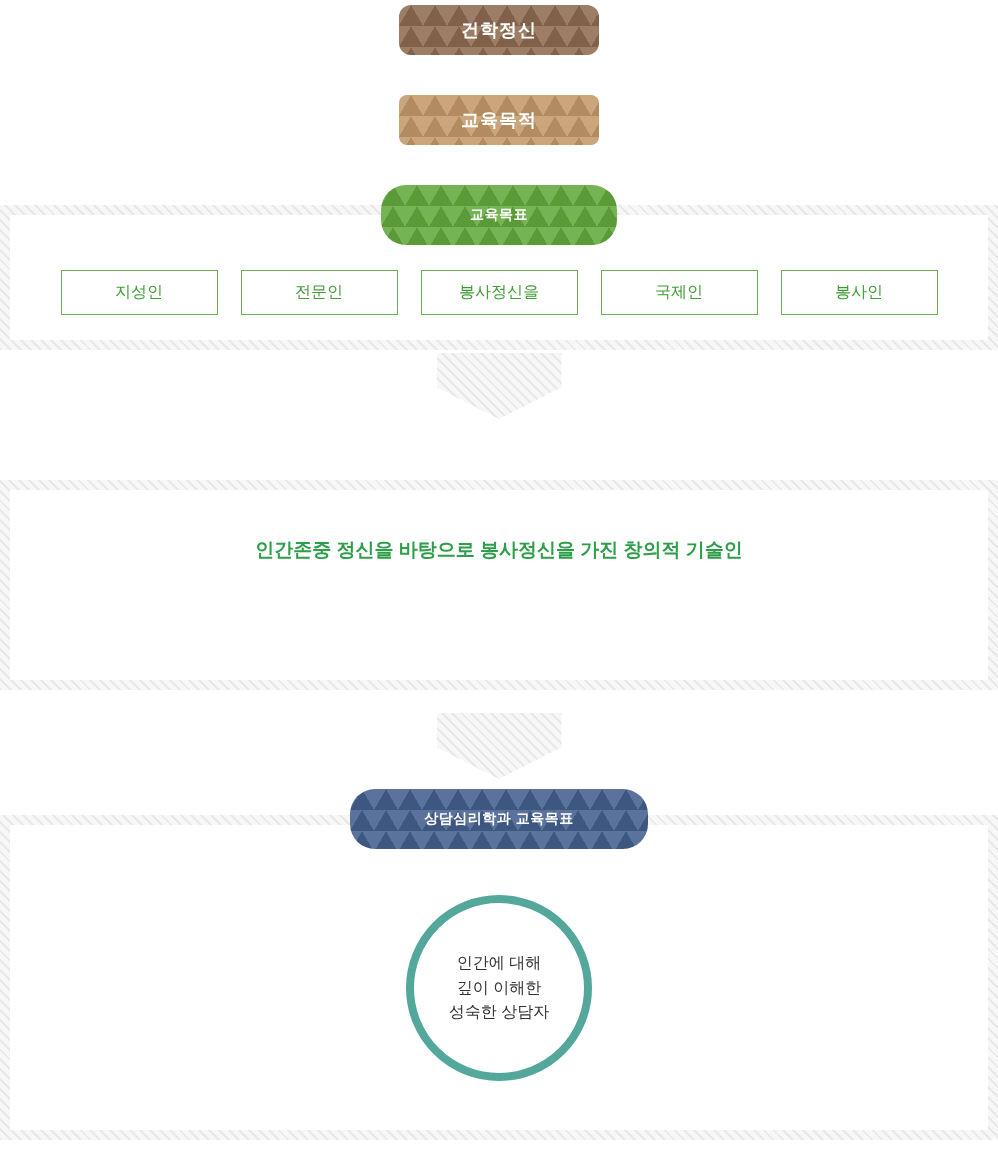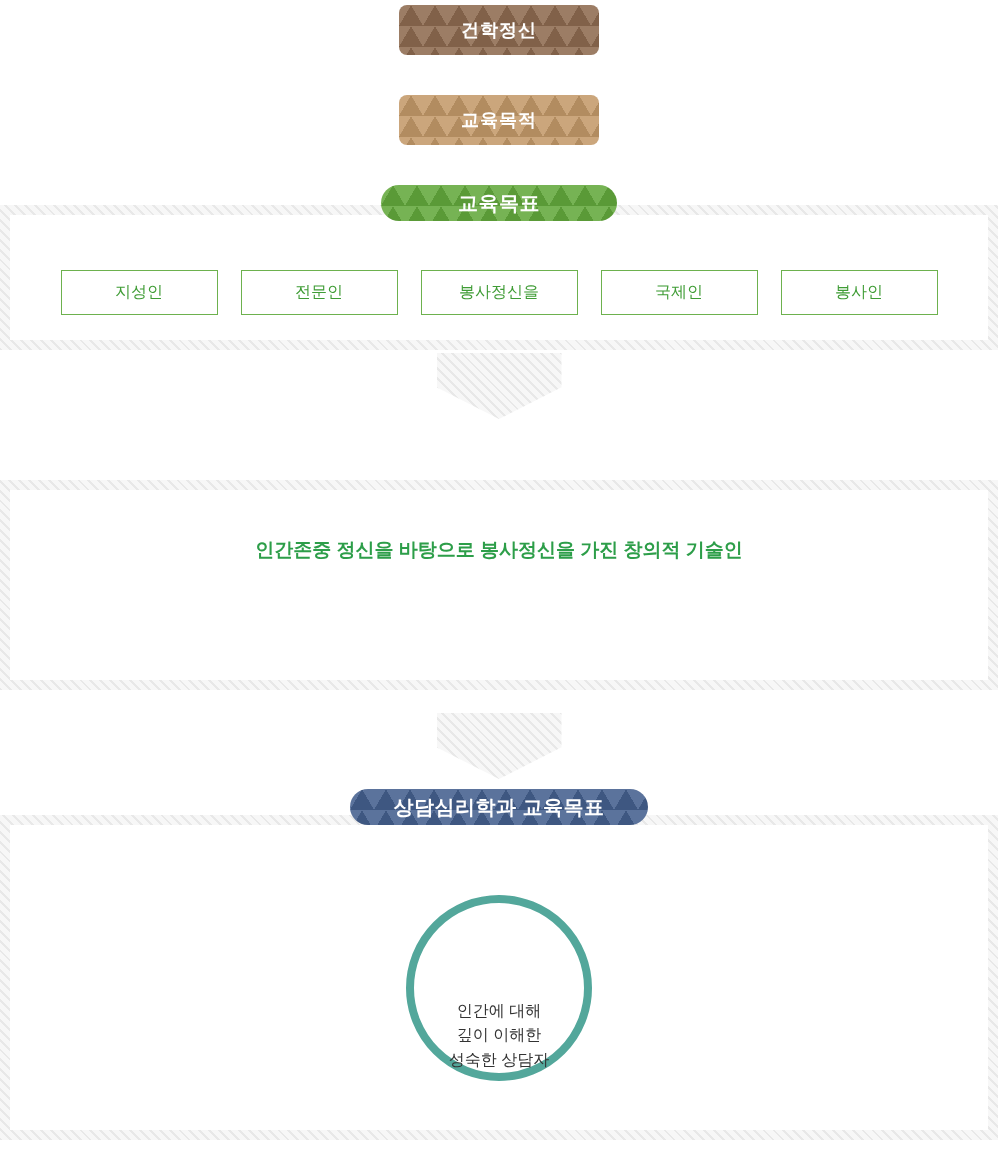--- a/index.html
+++ b/index.html
@@ -23,34 +23,34 @@
   
   .band, .arrow {
     background-image: repeating-linear-gradient(45deg, #e8e8e8 0, #e8e8e8 2px, #f7f7f7 2px, #f7f7f7 7px);
   }
 
   .top-box {
     width:200px; height:50px; margin:0 auto; border-radius:8px;
     display:flex; align-items:center; justify-content:center;
     color:#fff; font-size:18px; font-weight:bold; letter-spacing:1px;
   }
-  .spirit { background-color:#8e6b50; margin-top:5px; }
+  .spirit { background-color:#8e6b50; margin-top:5px;border-radius:12px; }
   .purpose { background-color:#c49a6a; margin-top:40px; }
 
   .band { position:relative; width:100%; }
   .band-inner { position:absolute; inset:10px; background:#fff; }
   .band1 { height:145px; margin-top:60px; }
   .band2 { height:210px; margin-top:61px; }
   .band3 { height:325px; margin-top:36px; }
 
   .pill {
     position:absolute; left:50%; transform:translateX(-50%);
-    height:36px; border-radius:25px; z-index:2;
+    height:60px; border-radius:25px; z-index:2;
     display:flex; align-items:center; justify-content:center;
-    color:#fff; font-size:20px; font-weight:bold; letter-spacing:0.5px;
+    color:#fff; font-size:14px; font-weight:bold; letter-spacing:0.5px;
   }
   .pill1 { top:-20px; width:236px; background-color:#63a93c; }
   .pill2 { top:-24px; width:356px; background-color:#2f9d57; }
   .pill3 { top:-26px; width:298px; background-color:#44608e; }
 
   .goal-row {
     position:relative; z-index:1;
     display:flex; justify-content:center; gap:23px;
     padding-top:65px;
     align-items:center;
@@ -85,21 +85,21 @@
     display:flex; justify-content:center; gap:113px;
     padding-top:80px;
   }
   .circle {
     width:186px; height:186px; border-radius:50%;
     background:#fff;
     display:flex; align-items:center; justify-content:center;
     text-align:center; color:#333; font-size:16px; line-height:1.55;
   }
   .circle-text { white-space:pre-line; }
-  .circle1 { border:8px solid #53a79b;align-items:flex-end; }
+  .circle1 { border:8px solid #53a79b; }
   .circle2 { border:8px solid #4b96a6; }
   .circle3 { border:8px solid #5d81ad; }
 </style>
 </head>
 <body>
 
 <div class="page">
 
   <div class="top-box spirit tri">
     <span>건학정신</span>

